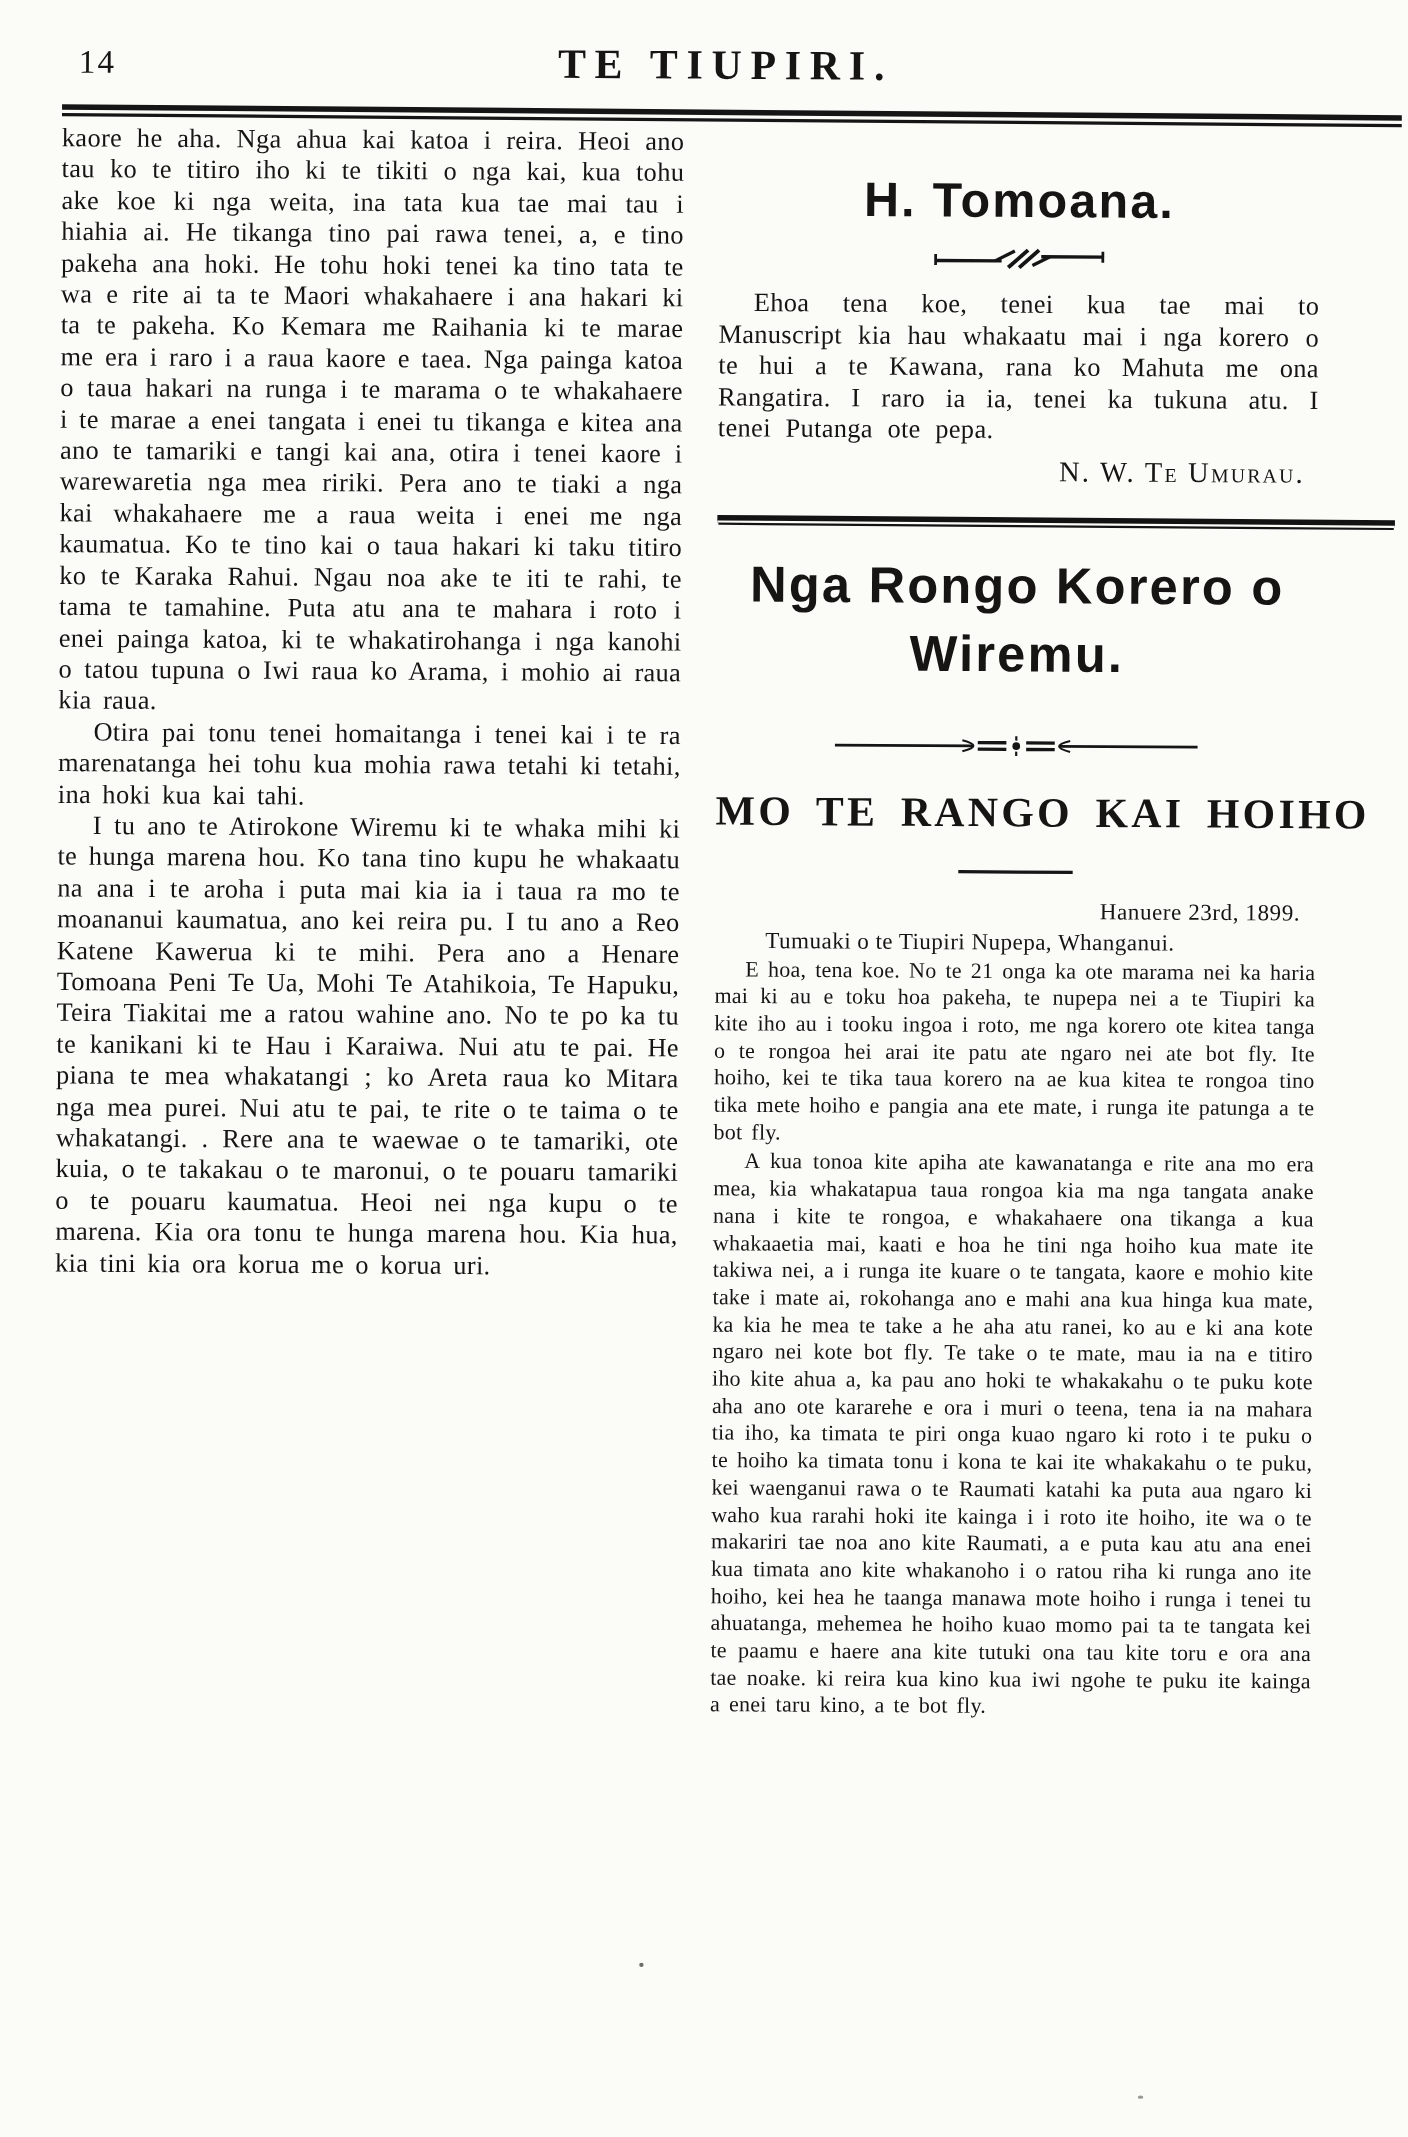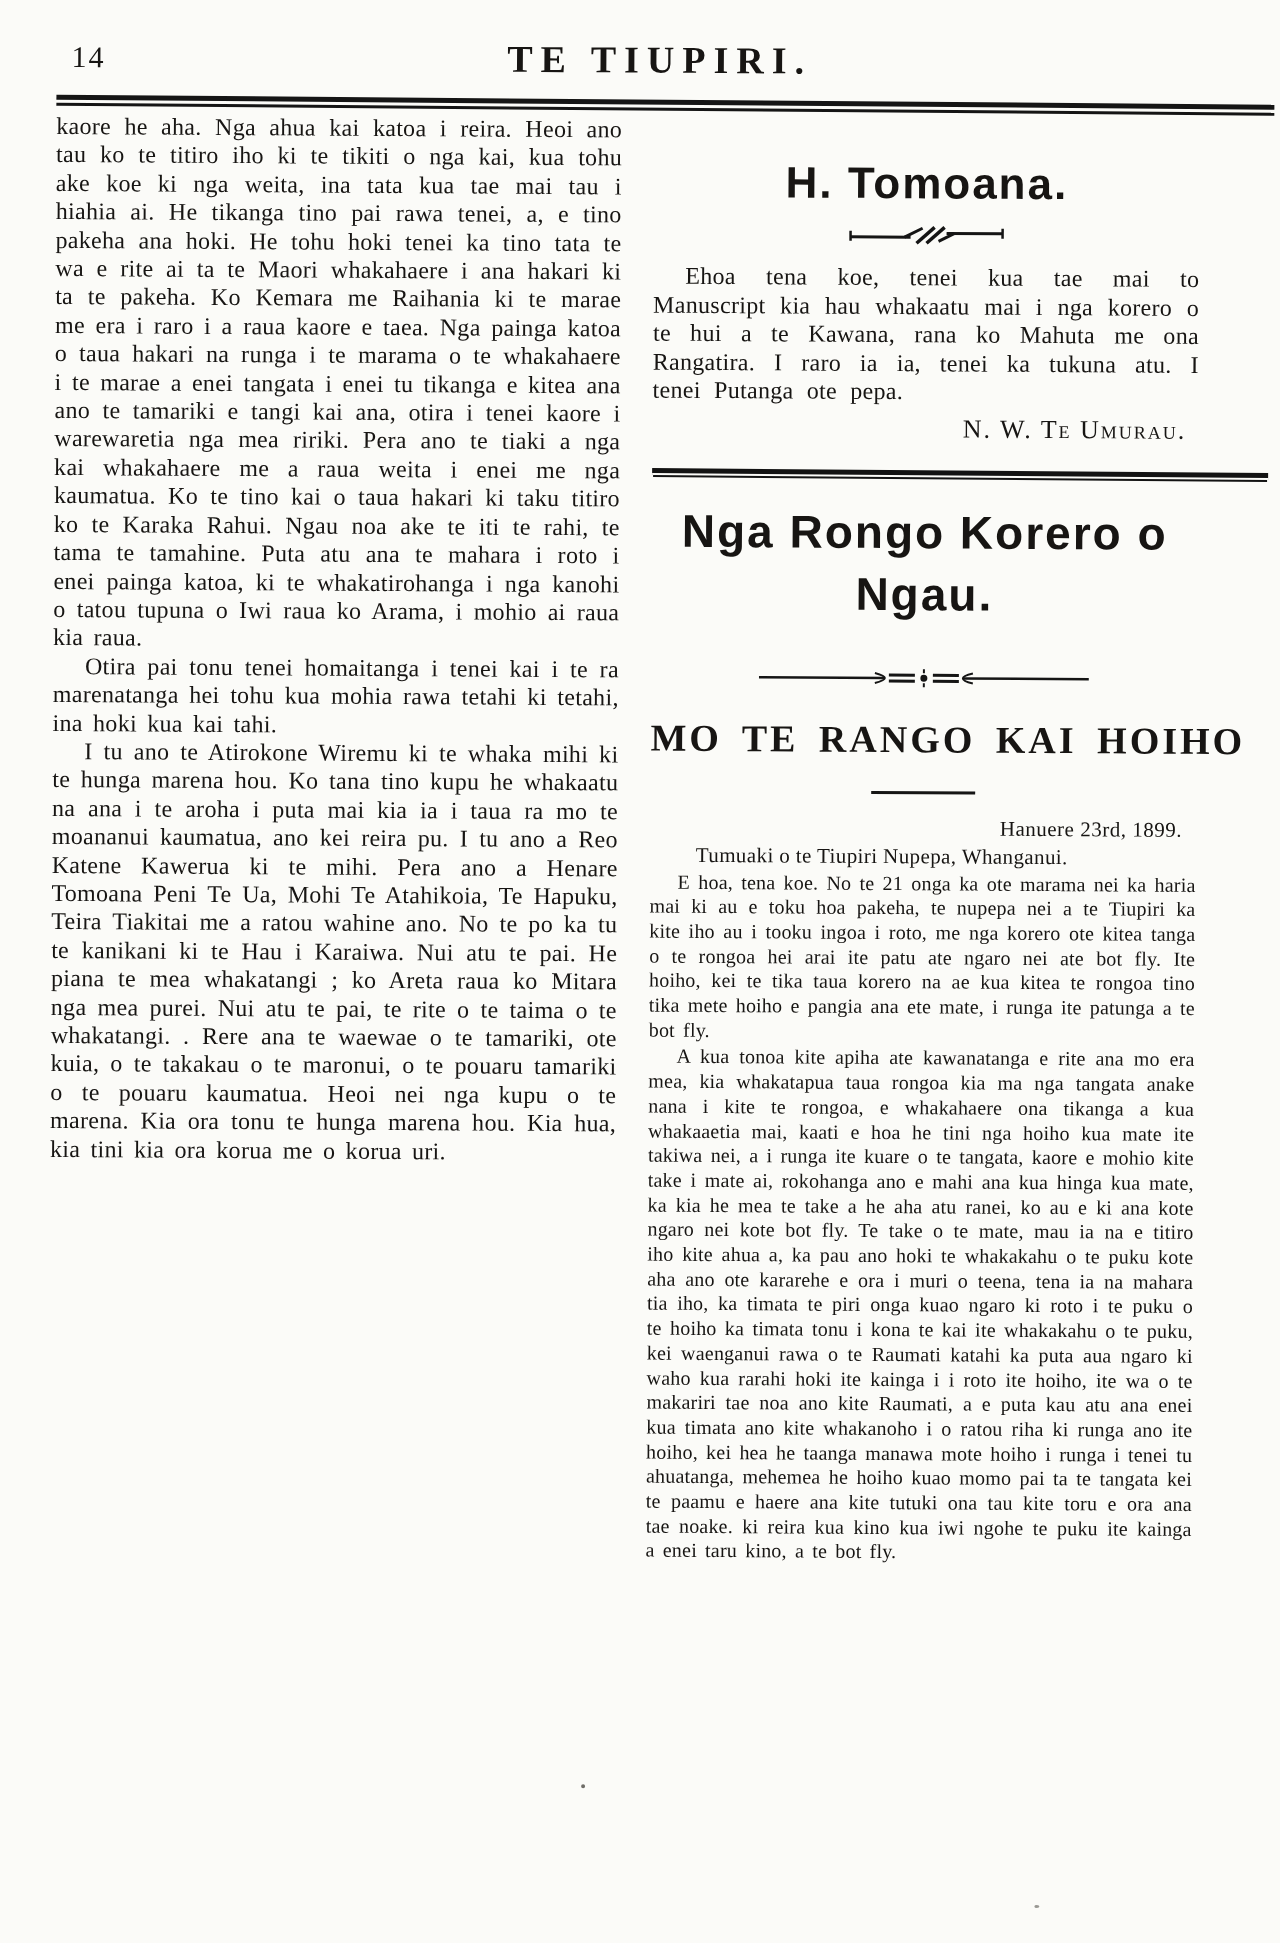--- a/index.html
+++ b/index.html
@@ -145,21 +145,21 @@
         <path class="ink" stroke-width="2.5" d="M156 5 L156 15"></path>
       </svg>
 
       <p class="a1-body">Ehoa tena koe, tenei kua tae mai to Manuscript kia hau whakaatu mai i nga korero o te hui a te Kawana, rana ko Mahuta me ona Rangatira.  I raro ia ia, tenei ka tukuna atu.  I tenei Putanga ote pepa.</p>
 
       <div class="signature">N. W. Te Umurau.</div>
 
       <div class="heavy-rule"></div>
 
       <h2 class="a2-title"><span>Nga Rongo Korero o</span><br>
-      <span>Ngau.</span></h2>
+      <span>Wiremu.</span></h2>
 
       <svg class="ornament2" width="330" height="26" viewBox="0 0 330 26">
         <path class="ink" stroke-width="2.5" d="M0 13 H126"></path>
         <path class="ink" stroke-width="2" d="M116 8 Q136 13 116 18"></path>
         <path class="ink" stroke-width="3" d="M130 10 H156 M130 16 H156"></path>
         <circle cx="165" cy="13" r="3.5" fill="#151515"></circle>
         <path class="ink" stroke-width="2" d="M165 4 L165 8 M165 18 L165 22"></path>
         <path class="ink" stroke-width="3" d="M174 10 H200 M174 16 H200"></path>
         <path class="ink" stroke-width="2" d="M214 8 Q194 13 214 18"></path>
         <path class="ink" stroke-width="2.5" d="M204 13 H330"></path>

